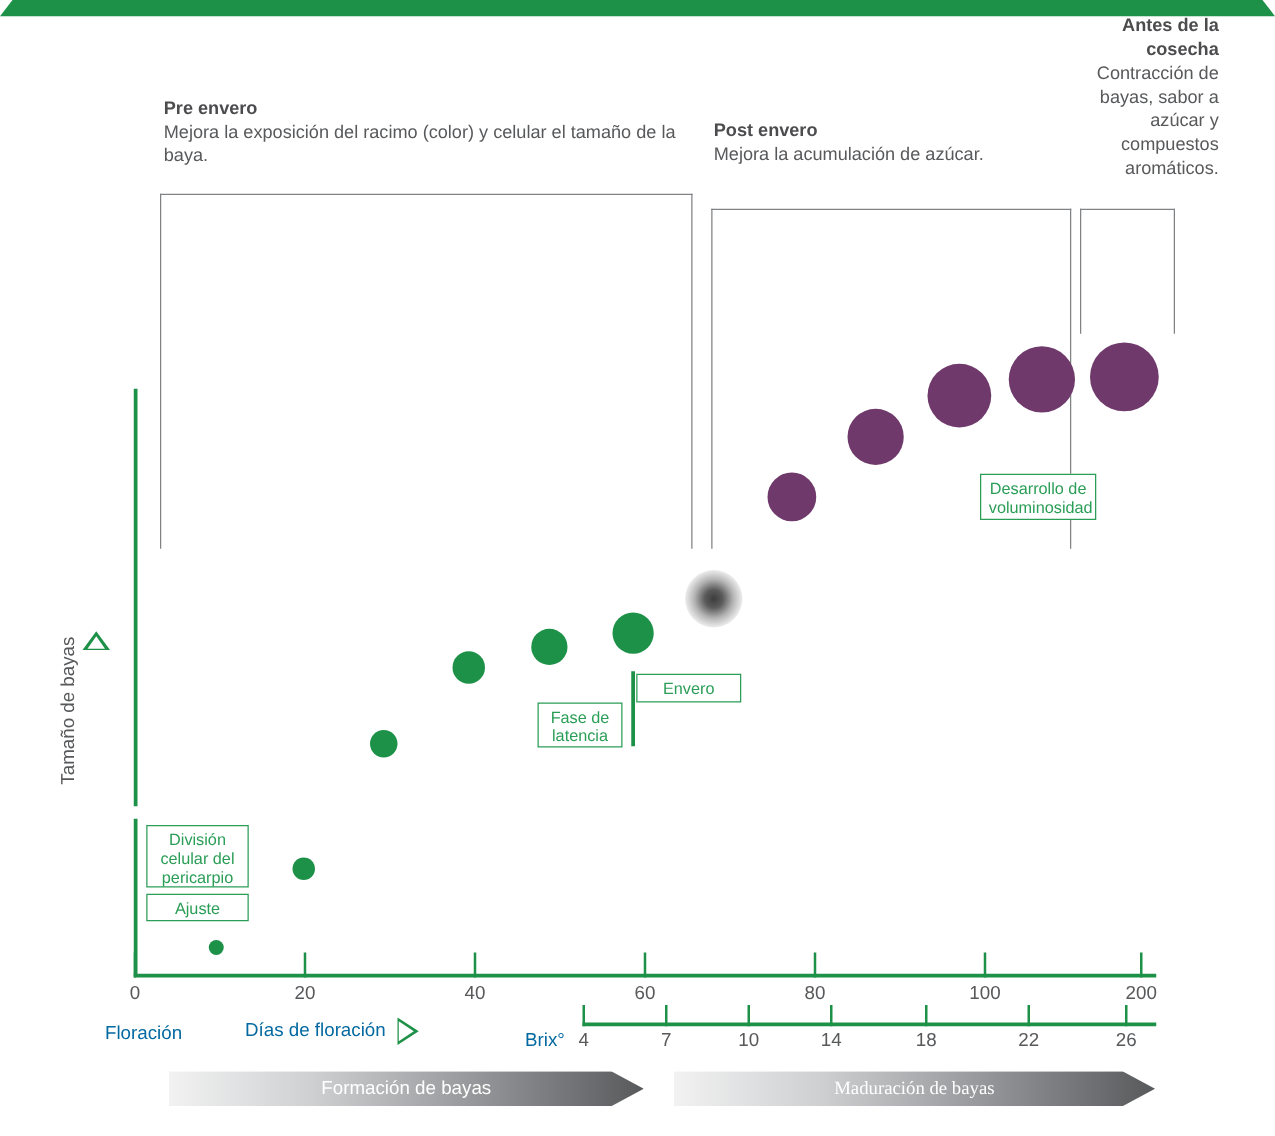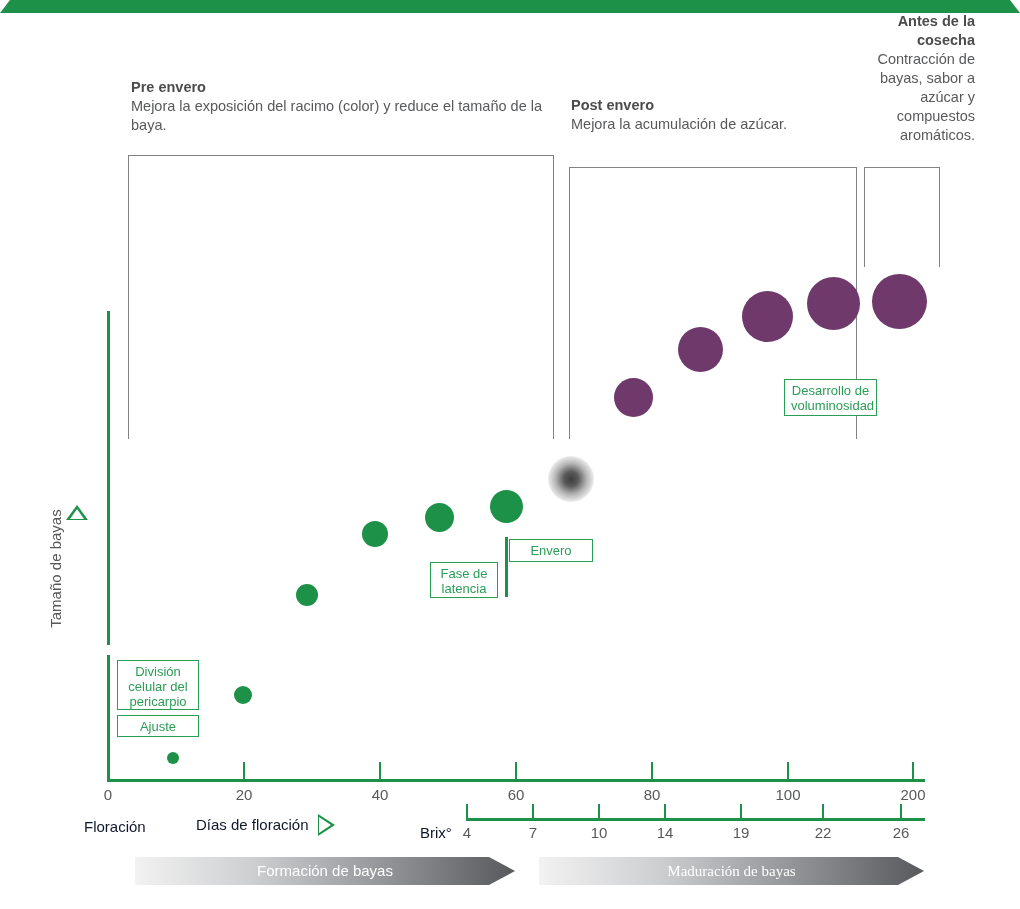--- a/index.html
+++ b/index.html
@@ -22,21 +22,21 @@
   
   .bracket{position:absolute;border:1.6px solid #808285;border-bottom:none;box-sizing:border-box;}
 
   
   .ax-line{position:absolute;background:#1e9148;}
 
   
   .tick{position:absolute;width:2px;background:#1e9148;}
   .tlabel{position:absolute;font-size:15px;color:#58595b;text-align:center;width:60px;}
 
-  .axis-caption{position:absolute;font-size:15px;color:#0f172a;}
+  .axis-caption{position:absolute;font-size:15px;color:#0369a1;}
 
   
   #ylab{
     position:absolute;left:-35px;top:560px;width:180px;
     transform:rotate(-90deg);transform-origin:50% 50%;
     font-size:15px;color:#58595b;text-align:center;
   }
   .tri-up{border-left:10px solid transparent;border-right:10px solid transparent;border-bottom:13px solid #1e9148;}
   .tri-right-outline{
     position:absolute;width:0;height:0;
@@ -78,21 +78,21 @@
          -webkit-clip-path:polygon(0 0,calc(100% - 26px) 0,100% 50%,calc(100% - 26px) 100%,0 100%);
          clip-path:polygon(0 0,calc(100% - 26px) 0,100% 50%,calc(100% - 26px) 100%,0 100%);}
 </style>
 </head>
 <body>
 
 <div id="stage">
 
   <div class="callout" id="cal-pre">
     <span class="hd">Pre envero</span>
-    <span class="bd">Mejora la exposición del racimo (color) y reduce el tamaño de la baya.</span>
+    <span class="bd">Mejora la exposición del racimo (color) y celular el tamaño de la baya.</span>
   </div>
 
   <div class="callout" id="cal-post">
     <span class="hd">Post envero</span>
     <span class="bd">Mejora la acumulación de azúcar.</span>
   </div>
 
   <div class="callout" id="cal-harvest">
     <span class="hd">Antes de la cosecha</span>
     <span class="bd">Contracción de bayas, sabor a azúcar y compuestos aromáticos.</span>
@@ -137,21 +137,21 @@
   <div class="tick" style="left:664px;top:804px;height:17px;"></div>
   <div class="tick" style="left:740px;top:804px;height:17px;"></div>
   <div class="tick" style="left:822px;top:804px;height:17px;"></div>
   <div class="tick" style="left:900px;top:804px;height:17px;"></div>
 
   <div class="axis-caption" style="left:420px;top:824px;">Brix°</div>
   <div class="tlabel" style="left:437px;top:824px;">4</div>
   <div class="tlabel" style="left:503px;top:824px;">7</div>
   <div class="tlabel" style="left:569px;top:824px;">10</div>
   <div class="tlabel" style="left:635px;top:824px;">14</div>
-  <div class="tlabel" style="left:711px;top:824px;">19</div>
+  <div class="tlabel" style="left:711px;top:824px;">18</div>
   <div class="tlabel" style="left:793px;top:824px;">22</div>
   <div class="tlabel" style="left:871px;top:824px;">26</div>
 
   <div class="berry berry-green" style="left:167px;top:752px;width:12px;height:12px;"></div>
   <div class="berry berry-green" style="left:234px;top:686px;width:18px;height:18px;"></div>
   <div class="berry berry-green" style="left:296px;top:584px;width:22px;height:22px;"></div>
   <div class="berry berry-green" style="left:362px;top:521px;width:26px;height:26px;"></div>
   <div class="berry berry-green" style="left:425px;top:503px;width:29px;height:29px;"></div>
   <div class="berry berry-green" style="left:490px;top:490px;width:33px;height:33px;"></div>
 

